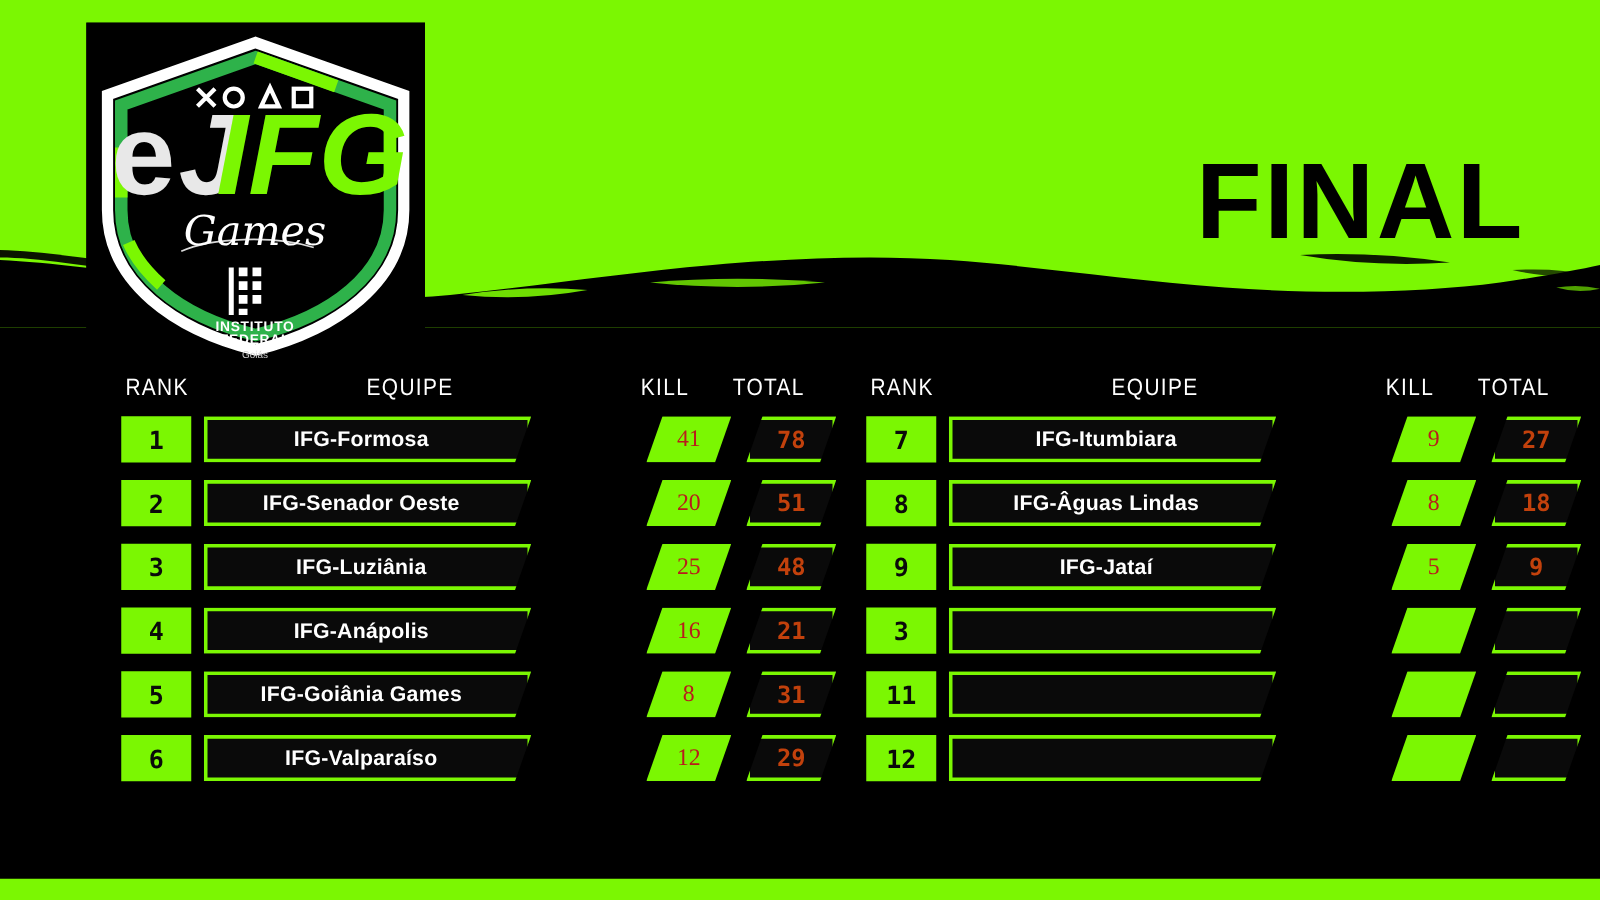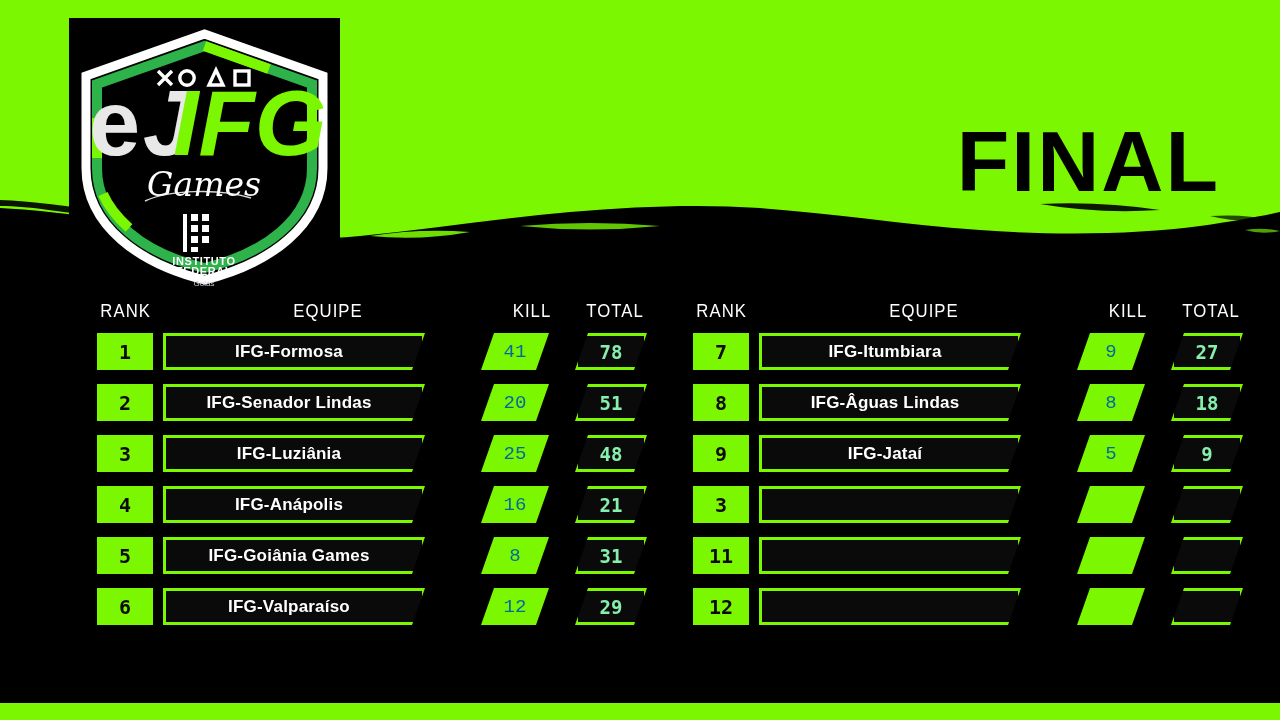--- a/index.html
+++ b/index.html
@@ -75,32 +75,32 @@
     clip-path:polygon(0 0, 100% 0, calc(100% - 13px) 100%, 0 100%);
     display:flex; align-items:center; justify-content:center;
     font-size:17px; font-weight:bold; letter-spacing:.2px;
     padding-right:10px;
     font-family:"Liberation Sans","DejaVu Sans",sans-serif;
   }
   .team-inner{ display:block; white-space:nowrap; }
 
   
   .kill{
-    position:absolute; left:384px; top:7px; width:68px; height:37px;
-    background:#7bf702; color:#0369a1;
+    position:absolute; left:420px; top:7px; width:68px; height:37px;
+    background:#7bf702; color:#b91c1c;
     clip-path:polygon(13px 0, 100% 0, calc(100% - 13px) 100%, 0 100%);
     display:flex; align-items:center; justify-content:center;
     font-size:19px; font-weight:normal;
-    font-family:Liberation Mono, monospace;
+    font-family:Liberation Serif, serif;
   }
 
   
   .total{
-    position:absolute; left:478px; top:7px; width:72px; height:37px;
-    background:#0a0a0a; color:#86efac;
+    position:absolute; left:500px; top:7px; width:72px; height:37px;
+    background:#0a0a0a; color:#c2410c;
     border:3px solid #7bf702;
     clip-path:polygon(13px 0, 100% 0, calc(100% - 13px) 100%, 0 100%);
     display:flex; align-items:center; justify-content:center;
     font-size:19px; font-weight:bold;
     font-family:"DejaVu Sans Mono","Liberation Mono",monospace;
   }
 
   
   #bottom-strip{
     position:absolute; left:0; bottom:0; width:1280px; height:17px;
@@ -207,21 +207,21 @@
         <div class="rank">1</div>
         <div class="team">
           <span class="team-inner">IFG-Formosa</span>
         </div>
         <div class="kill">41</div>
         <div class="total">78</div>
       </div>
       <div class="row">
         <div class="rank">2</div>
         <div class="team">
-          <span class="team-inner">IFG-Senador Lindas</span>
+          <span class="team-inner">IFG-Senador Oeste</span>
         </div>
         <div class="kill">20</div>
         <div class="total">51</div>
       </div>
       <div class="row">
         <div class="rank">3</div>
         <div class="team">
           <span class="team-inner">IFG-Luziânia</span>
         </div>
         <div class="kill">25</div>

